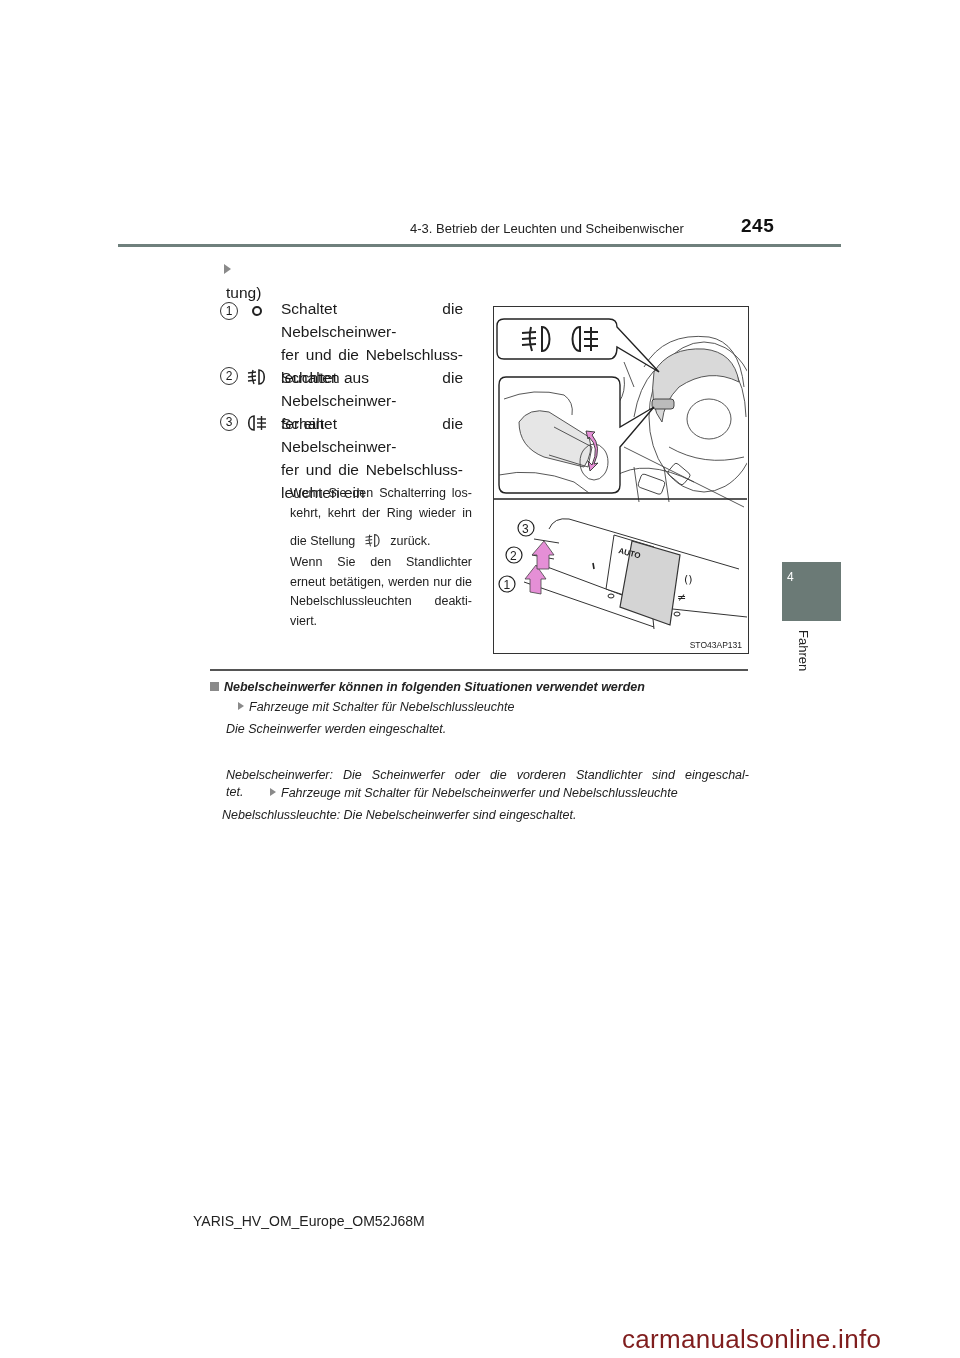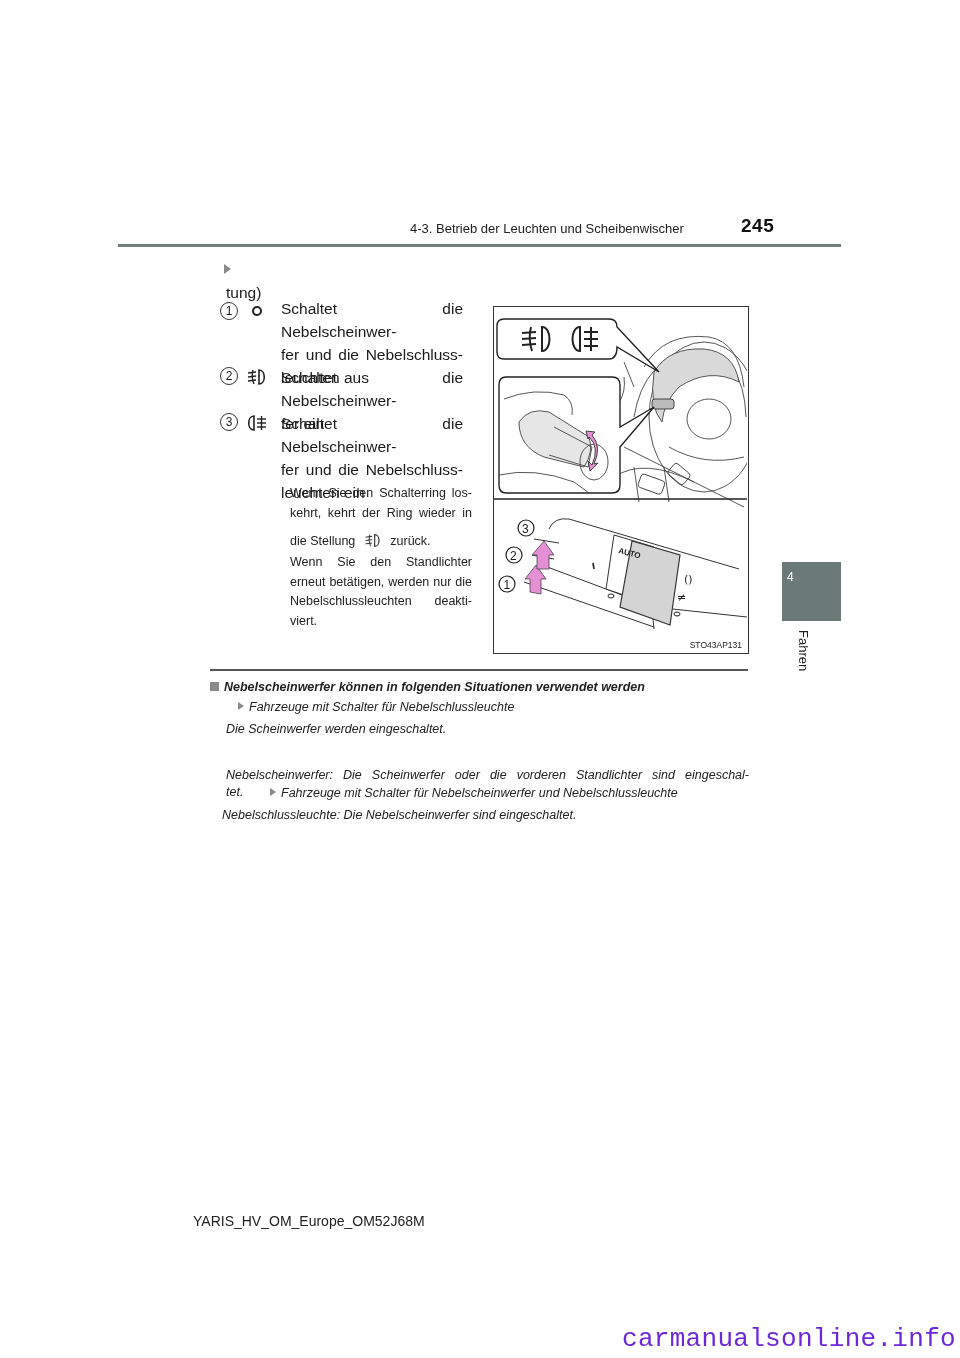--- a/index.html
+++ b/index.html
@@ -15,21 +15,21 @@
   .intro{left:226px;top:258px;width:525px;font-size:15.5px;line-height:23px;color:#1a1a1a;}
   .num{font-size:16px;width:18px;height:18px;border:1.3px solid #333;border-radius:50%;display:flex;align-items:center;justify-content:center;box-sizing:border-box;font-size:12px;}
   .item-text{font-size:15.5px;line-height:23px;text-align:justify;width:182px;}
   .note{left:290px;width:182px;font-size:12.5px;line-height:19.6px;text-align:justify;color:#222;}
   .figure{left:493px;top:306px;width:256px;height:348px;border:1.5px solid #333;box-sizing:border-box;background:#fff;}
   .fig-code{right:6px;bottom:3px;font-size:8.5px;color:#222;position:absolute;}
   .sec-rule{left:210px;top:669px;width:538px;height:1.5px;background:#555;}
   .body-text{font-size:12.5px;color:#222;font-style:italic;}
   .sq{display:inline-block;width:9px;height:9px;background:#8a8a8a;margin-right:5px;vertical-align:0;}
   .footer{left:193px;top:1213px;font-size:14px;color:#222;}
-  .wm{left:622px;top:1324px;font-size:26px;color:#6d28d9;letter-spacing:0.3px;font-family:Liberation Mono, monospace;}
+  .wm{left:622px;top:1324px;font-size:26px;color:#7f1d1d;letter-spacing:0.3px;}
 </style>
 </head>
 <body>
 
 <div class="abs hdr-title">4-3. Betrieb der Leuchten und Scheibenwischer</div>
 <div class="abs hdr-page">245</div>
 <div class="abs hdr-rule"></div>
 
 <div class="abs chap-tab">
   <div class="abs chap-num">4</div>

